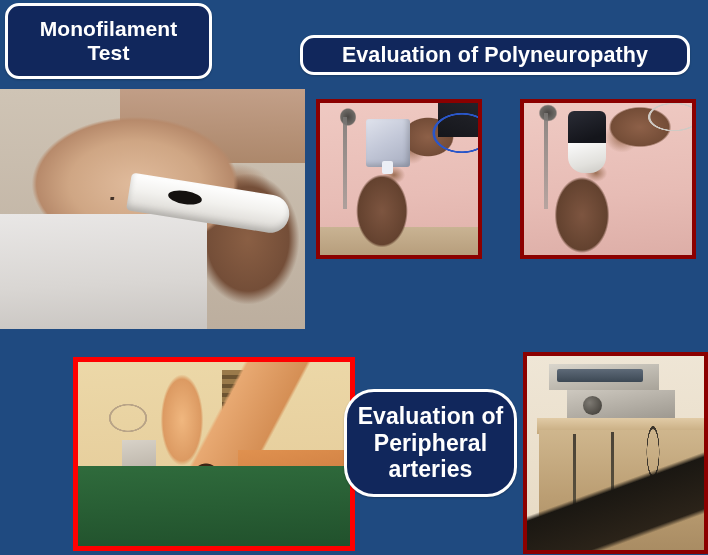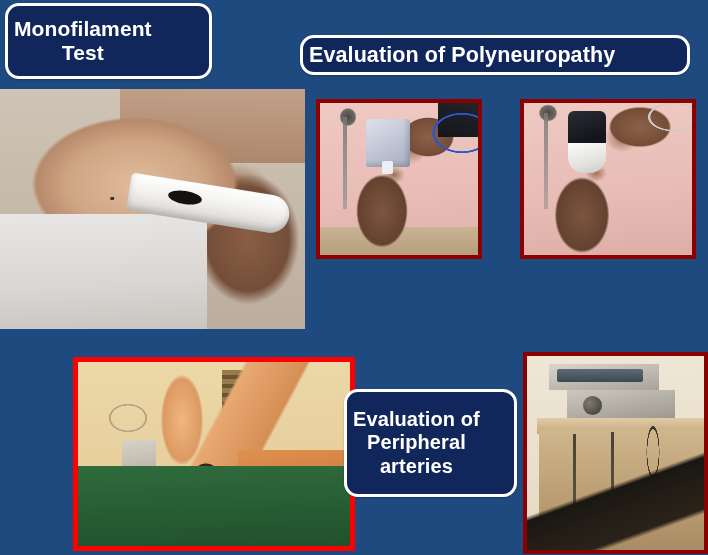--- a/index.html
+++ b/index.html
@@ -38,32 +38,32 @@
   
   .callout {
     position: absolute;
     box-sizing: border-box;
     background: #11275c;
     border: 3px solid #ffffff;
     border-radius: 14px;
     color: #ffffff;
     display: flex;
     align-items: center;
-    justify-content: flex-start;
+    justify-content: center;
     text-align: center;
     font-weight: bold;
     line-height: 1.16;
     letter-spacing: 0.1px;
     box-shadow: 0 1px 2px rgba(0,0,0,0.25);
   }
   .callout span { display: block; padding: 0 6px; white-space: pre-line; }
 
   #callout-monofilament { left: 5px;   top: 3px;   width: 207px; height: 76px;  font-size: 21px; }
   #callout-polyneuropathy { left: 300px; top: 35px; width: 390px; height: 40px; font-size: 21.5px; }
-  #callout-peripheral   { left: 344px; top: 389px; width: 173px; height: 108px; font-size: 20px; }
+  #callout-peripheral   { left: 344px; top: 389px; width: 173px; height: 108px; font-size: 23px; border-radius: 30px; }
 
   
   #photo-monofilament { left: 0px;   top: 89px;  width: 305px; height: 240px; }
   #photo-biothesio    { left: 316px; top: 99px;  width: 158px; height: 152px; }
   #photo-vibration    { left: 520px; top: 99px;  width: 168px; height: 152px; }
   #photo-abi          { left: 73px;  top: 357px; width: 272px; height: 184px; }
   #photo-doppler      { left: 523px; top: 352px; width: 177px; height: 194px; }
 
   
 

